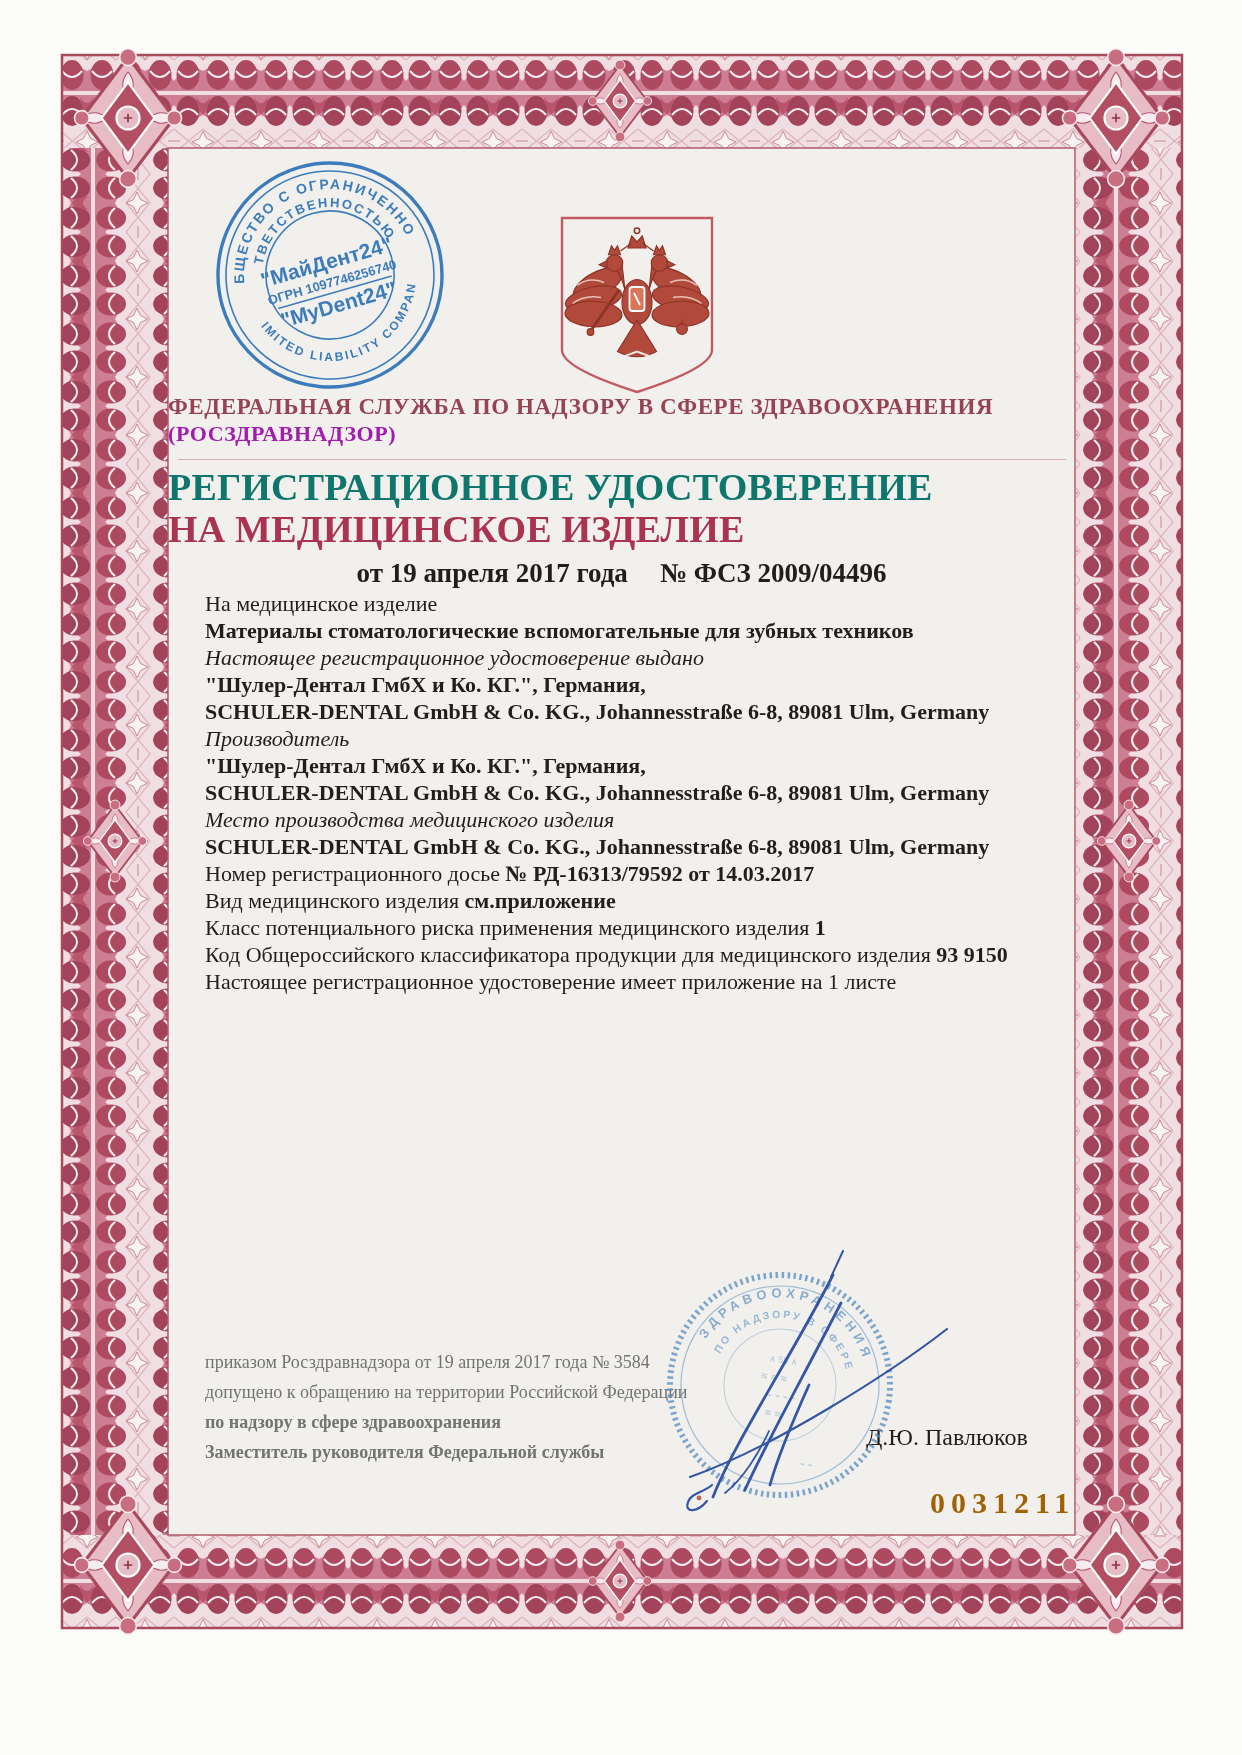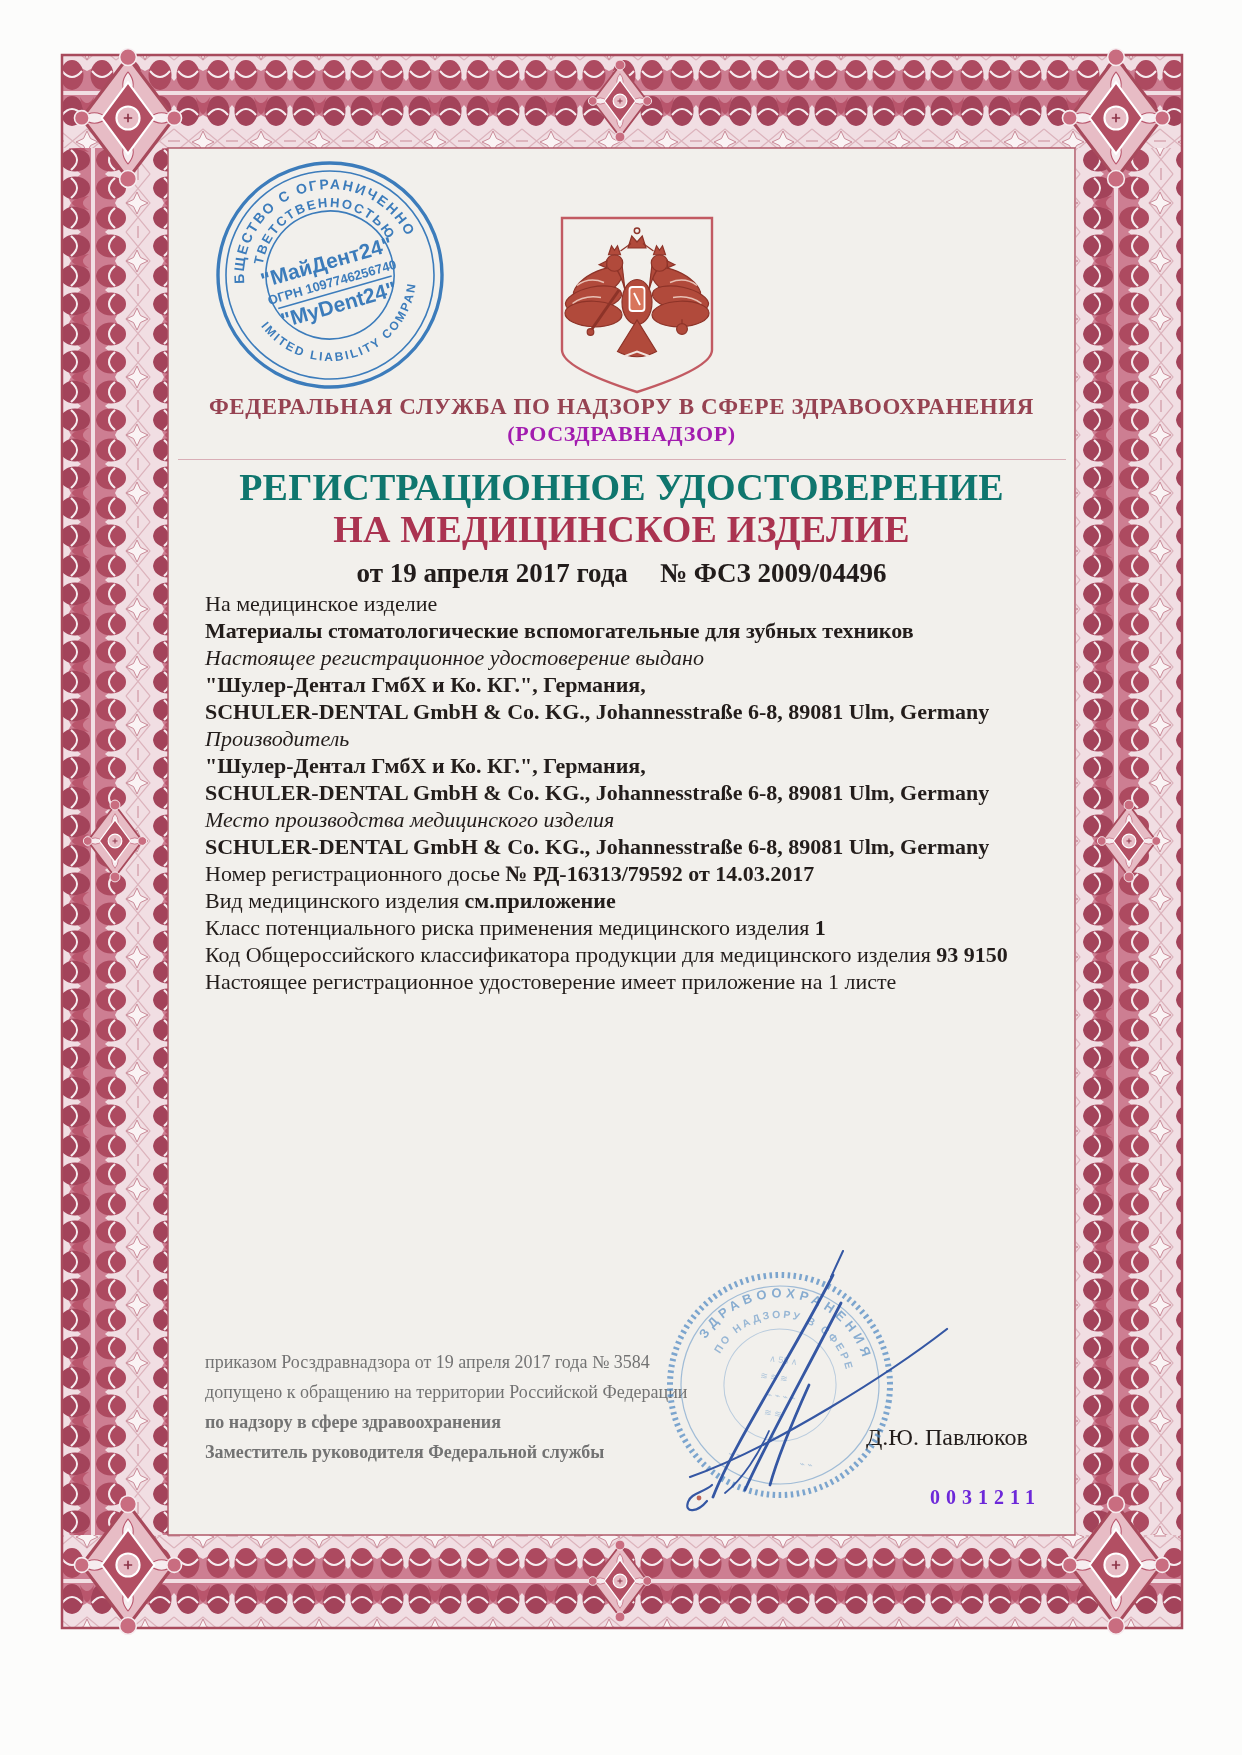--- a/index.html
+++ b/index.html
@@ -5,36 +5,36 @@
   html,body{margin:0;padding:0;background:#e9e9e9;}
   .page{
     position:relative;width:1242px;height:1755px;background:#fcfcfb;
     overflow:hidden;font-family:"Liberation Serif",serif;
   }
   .content-bg{
     position:absolute;left:168px;top:148px;width:907px;height:1387px;
     background:#f2f0ec;
   }
   .abs{position:absolute;}
-  .centered{left:168px;width:907px;text-align:center;}
+  .centered{left:168px;width:907px;}
   .agency1{top:394px;font-size:23px;letter-spacing:.6px;color:#964352;font-weight:600;}
   .agency2{top:421px;font-size:22px;letter-spacing:.6px;color:#a21caf;font-weight:600;}
   .divider{top:459px;left:178px;width:888px;height:1px;background:#d9aeb6;}
   .title1{top:466px;font-size:38px;line-height:42px;font-weight:bold;color:#0f766e;letter-spacing:.2px;}
   .title2{top:508px;font-size:38px;line-height:42px;font-weight:bold;color:#aa3350;letter-spacing:.2px;}
   .dateline{top:558px;display:flex;justify-content:center;gap:32px;
     font-size:27px;font-weight:bold;color:#221c1b;}
   .body-col{top:590px;left:205px;width:872px;font-size:22px;color:#231d1b;}
   .body-col p{margin:0;line-height:27px;}
   .b{font-weight:bold;}
   .sp19{margin-top:19px;font-style:italic;}.sp20{margin-top:20px;}.sp17{margin-top:17px;}.sp16{margin-top:16px;}
   .footer-col{top:1347px;left:205px;width:700px;font-size:18px;color:#737373;}
   .footer-col p{margin:0;line-height:30px;}
   .signer-name{left:866px;top:1424px;font-size:24px;font-weight:normal;color:#231d1b;white-space:nowrap;}
-  .serial{left:930px;top:1486px;font-size:20px;font-weight:bold;color:#6d28d9;letter-spacing:6px;}
+  .serial{left:930px;top:1486px;font-size:30px;font-weight:bold;color:#a16207;letter-spacing:6px;}
   svg{display:block;}
   .no-events{pointer-events:none;}
 </style>
 </head>
 <body>
 
 <div class="page">
 
   <div class="content-bg"></div>
 

